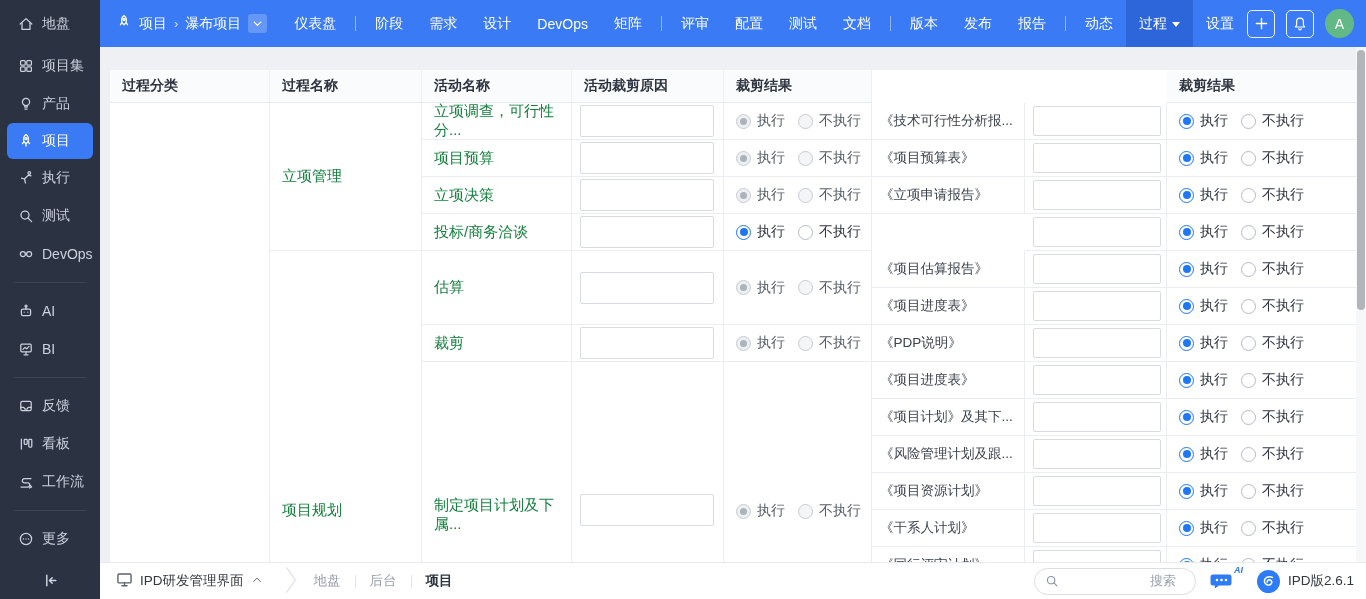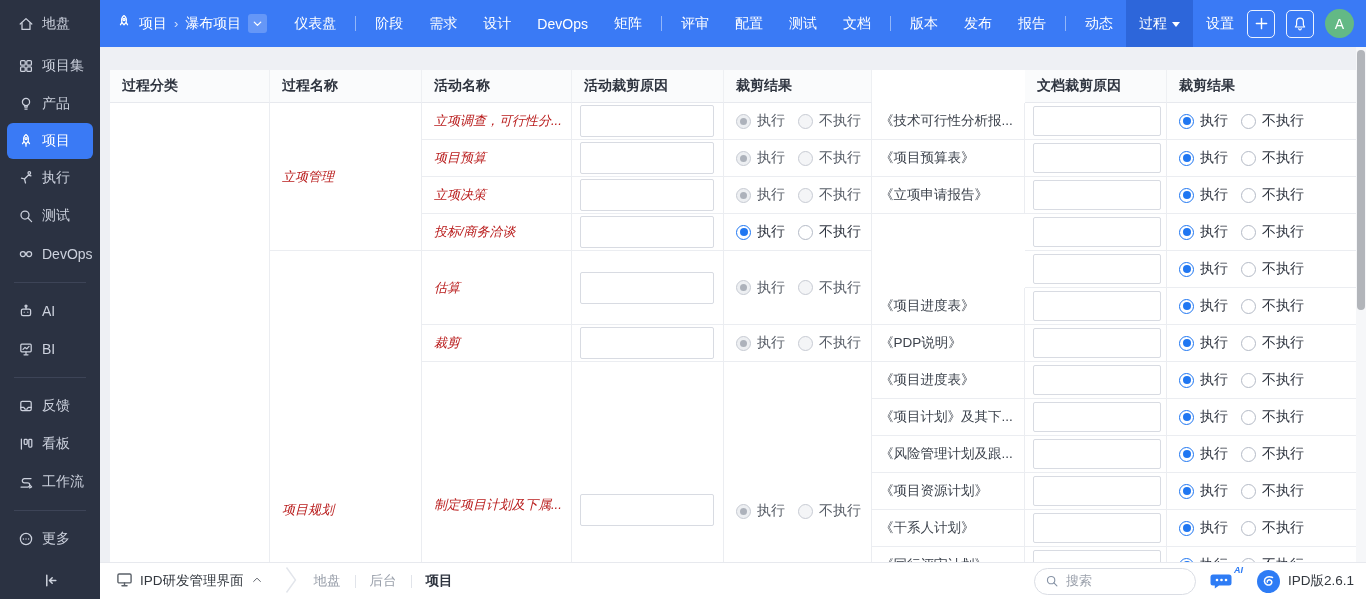--- a/index.html
+++ b/index.html
@@ -57,21 +57,21 @@
   .vthumb { position:absolute; top:3px; left:1px; width:8px; height:260px; background:#b2b5ba; border-radius:4px; }
 
   
   .tbl { display:grid; width:1246px;
          grid-template-columns:160px 152px 150px 152px 148px 153px 142px 1fr;
          grid-template-rows:33px repeat(13,37px); }
   .hc { background:#fafbfc; border-bottom:1px solid #e7e9ee; border-right:1px solid #eef0f3;
         display:flex; align-items:center; padding-left:12px; font-weight:bold; font-size:14px; color:#2f3540; }
   .cell { border-bottom:1px solid #ebedf1; border-right:1px solid #ebedf1; display:flex;
           align-items:center; overflow:hidden; }
-  .name-c { padding-left:12px; color:#b91c1c; font-size:13px;font-style:italic; }
+  .name-c { padding-left:12px; color:#15803d; font-size:15px; }
   .doc-c { padding-left:8px; color:#3c424c; font-size:13.5px; white-space:nowrap; }
   .inp-c { padding-left:8px; }
   .rad-c { padding-left:12px; }
   .ti { width:134px; height:32px; border:1px solid #d8dbe2; border-radius:2px; background:#fff; outline:none;
         padding:0 6px; font-size:13px; }
   .ti.doc { width:128px; height:30px; }
   .top-align { align-items:flex-start; }
 
   .radio-g { display:flex; align-items:center; }
   .r { width:15px; height:15px; border-radius:50%; display:inline-flex; align-items:center;
@@ -92,21 +92,21 @@
   .sb-app { display:flex; align-items:center; gap:7px; cursor:pointer; color:#33383f; font-size:13.5px; }
   .sb-chev { margin:0 16px 0 22px; }
   .sb-crumbs { display:flex; align-items:center; gap:14px; font-size:13.5px; }
   .sb-crumb { color:#9aa0ab; cursor:pointer; }
   .sb-crumb.cur { color:#2f3540; font-weight:bold; }
   .sb-pipe { width:1px; height:13px; background:#e1e4ea; }
   .sb-right { margin-left:auto; display:flex; align-items:center; gap:13px; }
   .search-pill { width:162px; height:27px; border:1px solid #dadde4; border-radius:14px;
                  display:flex; align-items:center; padding:0 10px; gap:7px; background:#fff; }
   .search-pill input { border:none; outline:none; width:110px; font-size:13px; color:#333;
-                       font-family:Liberation Serif, serif; }
+                       font-family:Liberation Serif, serif;text-align:right; }
   .search-pill input::placeholder { color:#9aa0ab; }
   .ai-wrap { position:relative; width:34px; height:26px; cursor:pointer; }
   .ai-sup { position:absolute; top:-3px; right:0; font-size:9px; font-weight:bold; font-style:italic; color:#2e7cf5; }
   .version { font-size:13.5px; color:#33383f; display:flex; align-items:center; gap:7px; }
 </style>
 </head>
 <body>
 
 <div class="sidebar">
   <div class="side-top side-item" style="height:47px">
@@ -306,21 +306,20 @@
 
   <div class="content">
     <div class="card">
       <div class="tbl">
 
         <div class="hc" style="grid-area:1/1">过程分类</div>
         <div class="hc" style="grid-area:1/2">过程名称</div>
         <div class="hc" style="grid-area:1/3">活动名称</div>
         <div class="hc" style="grid-area:1/4">活动裁剪原因</div>
         <div class="hc" style="grid-area:1/5">裁剪结果</div>
-        <div class="hc" style="grid-area:1/7">文档裁剪原因</div>
         <div class="hc" style="grid-area:1/8;border-right:none">裁剪结果</div>
 
         <div class="cell" style="grid-area:2/1/15/2"></div>
 
         <div class="cell name-c top-align" style="grid-area:6/2/15/3;padding-top:250px">项目规划</div>
         <div class="cell name-c" style="grid-area:2/2/6/3">立项管理</div>
 
         <div class="cell name-c" style="grid-area:2/3">立项调查，可行性分...</div>
         <div class="cell name-c" style="grid-area:3/3">项目预算</div>
         <div class="cell name-c" style="grid-area:4/3">立项决策</div>
@@ -404,20 +403,21 @@
           <span class="r g-sel"></span>
               <span class="rl dis">执行</span>
           <span class="r g-un"></span>
               <span class="rl dis">不执行</span>
             </div>
           </div>
 
         <div class="cell doc-c" style="grid-area:2/6">《技术可行性分析报...</div>
         <div class="cell doc-c" style="grid-area:3/6">《项目预算表》</div>
         <div class="cell doc-c" style="grid-area:4/6">《立项申请报告》</div>
+        <div class="cell doc-c" style="grid-area:6/6">《项目估算报告》</div>
         <div class="cell doc-c" style="grid-area:7/6">《项目进度表》</div>
         <div class="cell doc-c" style="grid-area:8/6">《PDP说明》</div>
         <div class="cell doc-c" style="grid-area:9/6">《项目进度表》</div>
         <div class="cell doc-c" style="grid-area:10/6">《项目计划》及其下...</div>
         <div class="cell doc-c" style="grid-area:11/6">《风险管理计划及跟...</div>
         <div class="cell doc-c" style="grid-area:12/6">《项目资源计划》</div>
         <div class="cell doc-c" style="grid-area:13/6">《干系人计划》</div>
         <div class="cell doc-c" style="grid-area:14/6">《同行评审计划》</div>
 
         <div class="cell inp-c" style="grid-area:2/7">

